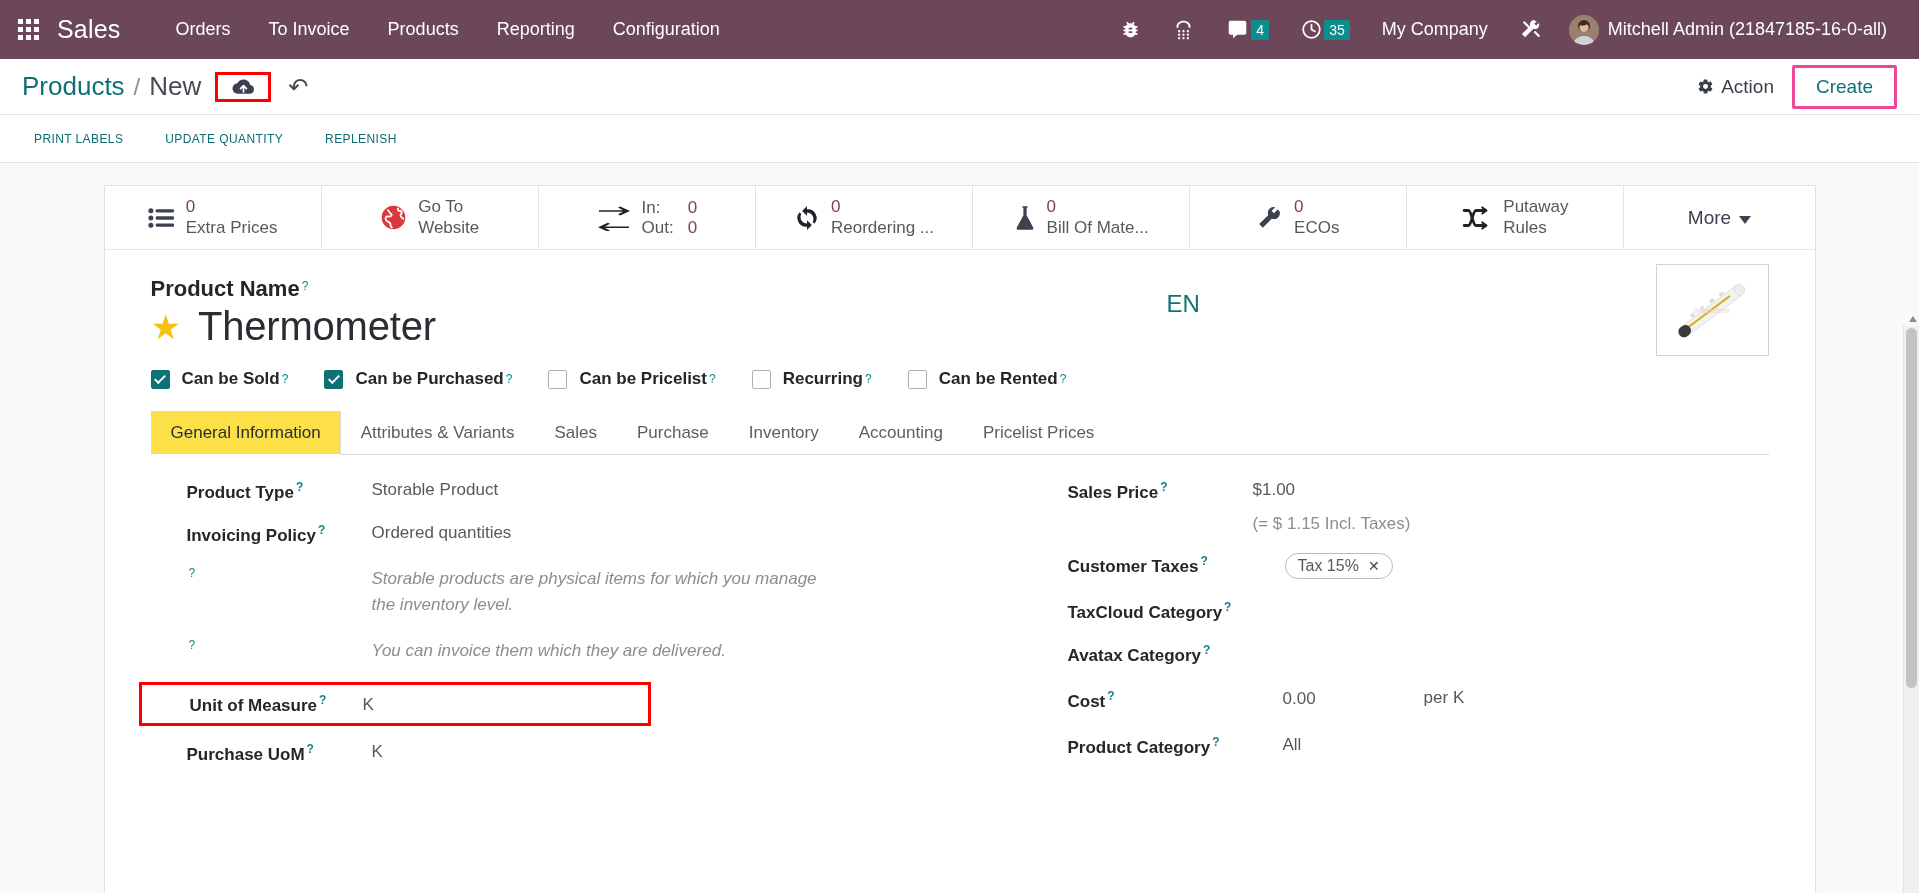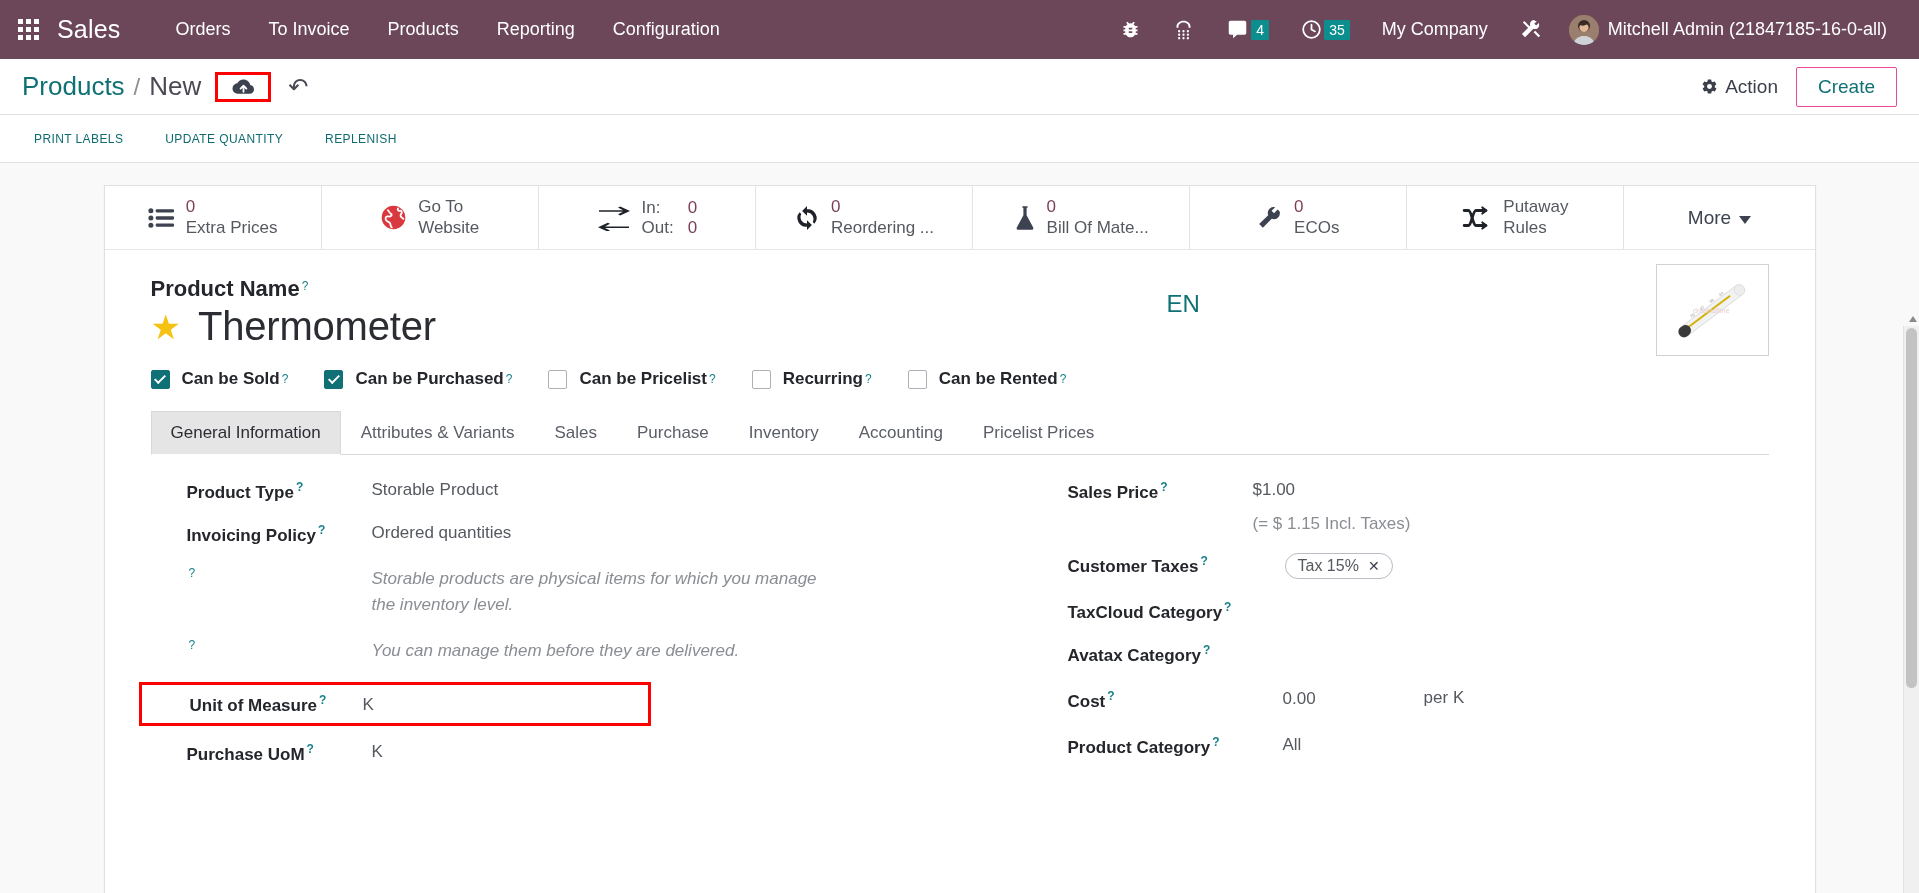--- a/index.html
+++ b/index.html
@@ -116,21 +116,21 @@
     color: #4a4a55;
     cursor: pointer;
     line-height: 1;
   }
   .cp-right { margin-left: auto; display: flex; align-items: center; gap: 18px; }
   .action-btn {
     display: flex; align-items: center; gap: 7px;
     font-size: 19px; color: #3b3f4a; cursor: pointer;
   }
   .create-btn {
-    border: 1px solid #ec4899;
+    border: 3px solid #ec4899;
     color: #0F7175;
     background: #ffffff;
     font-size: 19px;
     padding: 8px 21px;
     cursor: pointer;
     border-radius: 2px;
   }
 
   
   .statusbar {
@@ -267,21 +267,21 @@
     font-size: 17px;
     color: #5a5e66;
     border: 1px solid transparent;
     border-bottom: none;
     cursor: pointer;
     margin-bottom: -1px;
     white-space: nowrap;
   }
   .tab.active {
     color: #2b2d33;
-    background: #e5e5e5;
+    background: #fde047;
     border-color: #d8d8d8;
     border-bottom: 1px solid #ffffff;
   }
 
   
   .form-cols {
     display: flex;
     padding: 24px 46px 0 46px;
     gap: 0;
   }
@@ -661,21 +661,21 @@
           <div class="val">Ordered quantities</div>
         </div>
 
         <div class="f-row">
           <div class="lab onlyq"><span class="q">?</span></div>
           <div class="val italic">Storable products are physical items for which you manage the inventory level.</div>
         </div>
 
         <div class="f-row">
           <div class="lab onlyq"><span class="q">?</span></div>
-          <div class="val italic">You can manage them before they are delivered.</div>
+          <div class="val italic">You can invoice them which they are delivered.</div>
         </div>
 
         <div class="f-row uom-highlight">
           <div class="lab"><span>Unit of Measure</span><span class="q">?</span></div>
           <div class="val">K</div>
         </div>
 
         <div class="f-row">
           <div class="lab"><span>Purchase UoM</span><span class="q">?</span></div>
           <div class="val">K</div>

